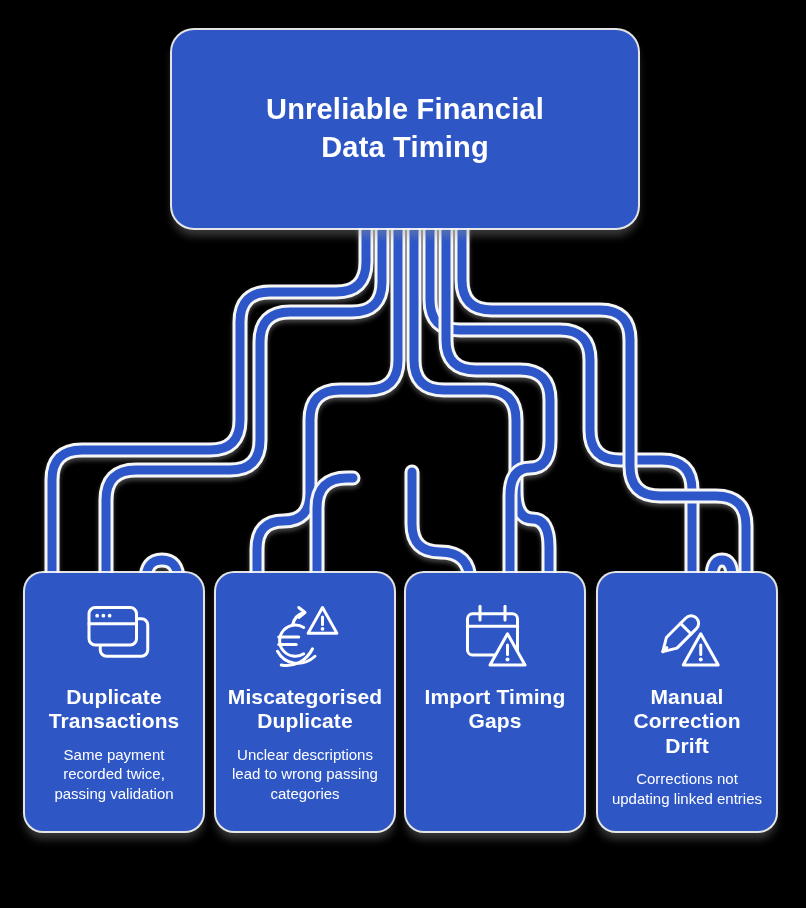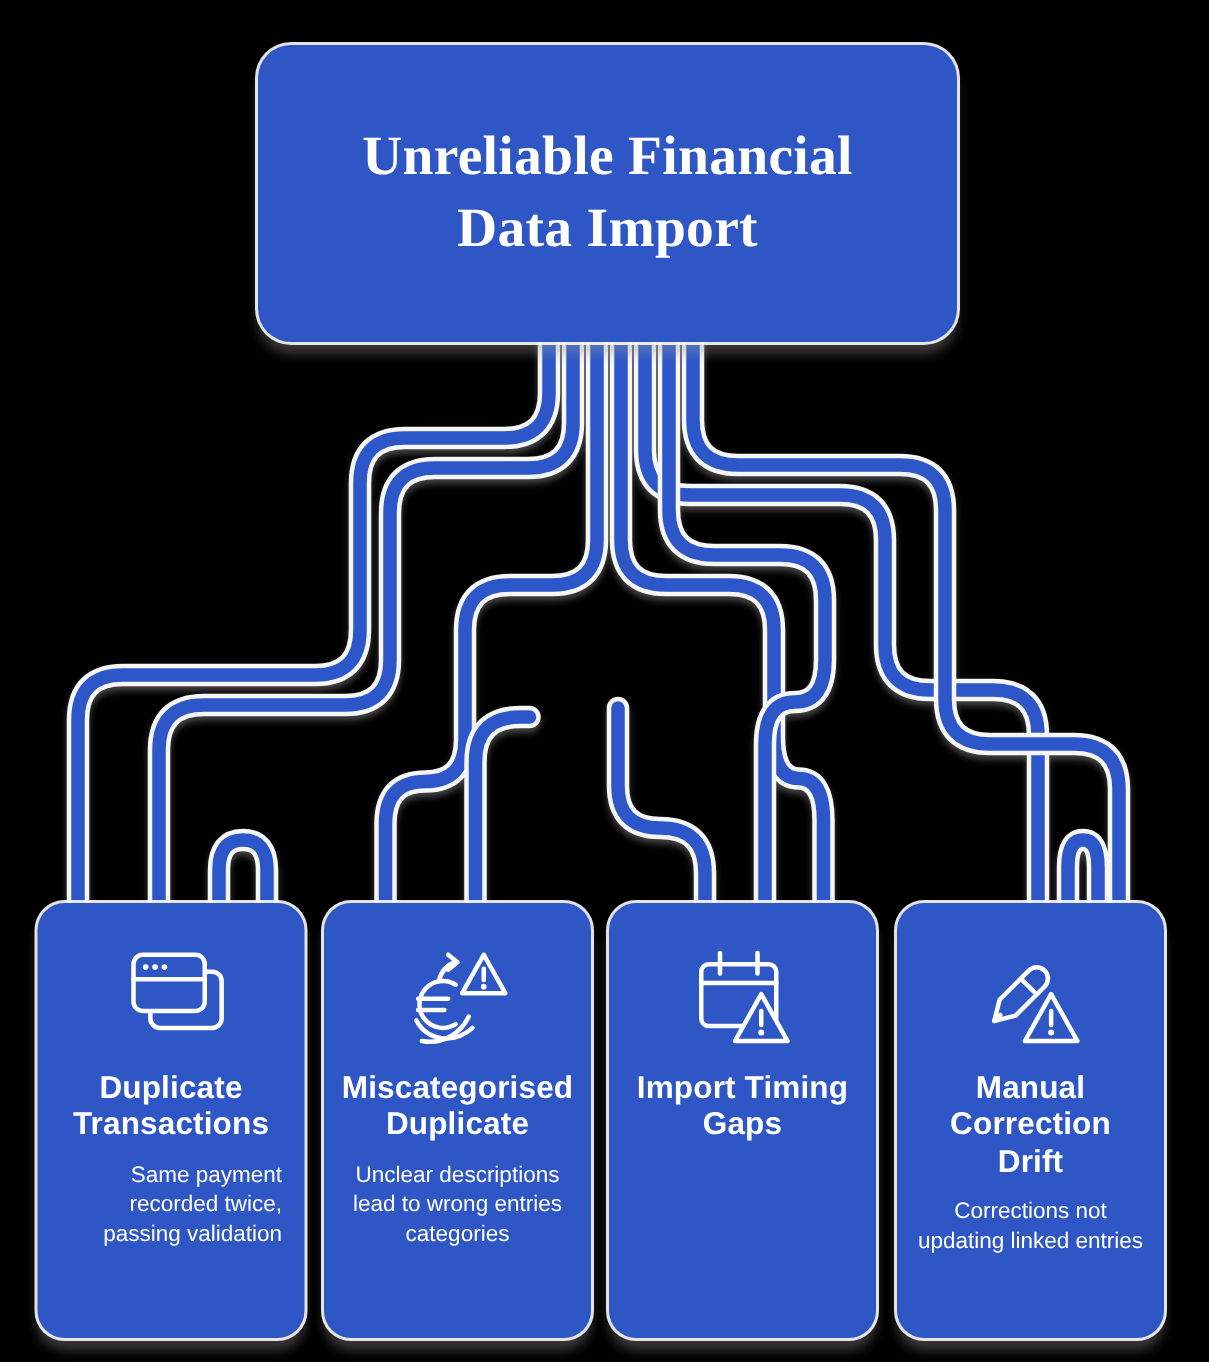--- a/index.html
+++ b/index.html
@@ -14,37 +14,37 @@
   .trace-b{fill:none;stroke:#2d57c8;stroke-width:9;stroke-linecap:round;}
   
   .node{
     position:absolute;background:#2e56c5;z-index:2;
     box-shadow:0 0 0 2px rgba(245,245,245,.92), 0 8px 8px rgba(150,150,150,.38);
   }
   .root{
     left:172px;top:30px;width:466px;height:198px;border-radius:22px;
     display:flex;align-items:center;justify-content:center;text-align:center;
   }
-  .root-title{font-size:37px;font-weight:bold;line-height:1.3;letter-spacing:.2px;font-family:Liberation Serif, serif;}
+  .root-title{font-size:29px;font-weight:bold;line-height:1.3;letter-spacing:.2px;}
   .root-title span{display:block;}
   .card{
-    top:602px;width:178px;height:290px;border-radius:18px;
+    top:573px;width:178px;height:258px;border-radius:18px;
     display:flex;flex-direction:column;align-items:center;text-align:center;
   }
   .card-1{left:25px;} .card-2{left:216px;} .card-3{left:406px;} .card-4{left:598px;}
   .card .icon{margin-top:22px;width:80px;height:80px;}
   .icon svg{width:80px;height:80px;display:block;}
   .icon path,.icon rect,.icon line,.icon circle,.icon polygon,.icon polyline{
     vector-effect:none;
   }
   .card-title{
     margin-top:10px;font-size:21px;font-weight:bold;line-height:1.16;letter-spacing:.1px;
   }
   .card-desc{margin-top:11px;font-size:15px;line-height:1.3;}
-  .card-1 .card-title{max-width:170px;} .card-1 .card-desc{max-width:148px;text-align:right;}
+  .card-1 .card-title{max-width:170px;} .card-1 .card-desc{max-width:148px;}
   .card-2 .card-title{max-width:170px;} .card-2 .card-desc{max-width:146px;}
   .card-3 .card-title{max-width:152px;} .card-3 .card-desc{max-width:134px;}
   .card-4 .card-title{max-width:128px;text-align:center;} .card-4 .card-desc{max-width:152px;}
   .ic{fill:none;stroke:#fff;stroke-width:2.4;stroke-linecap:round;stroke-linejoin:round;}
   .ic-fill{fill:#2e56c5;stroke:#fff;stroke-width:2.4;stroke-linecap:round;stroke-linejoin:round;}
   .ic-dot{fill:#fff;stroke:none;}
 </style>
 </head>
 <body>
 
@@ -94,21 +94,21 @@
     </g>
     <g>
       <path class="trace-w" d="M712,612 V578 Q712,560 722,560 Q732,560 732,578 V612"></path>
       <path class="trace-b" d="M712,612 V578 Q712,560 722,560 Q732,560 732,578 V612"></path>
     </g>
   </svg>
 
   <div class="node root">
     <div class="root-title">
       <span>Unreliable Financial</span>
-      <span>Data Import</span>
+      <span>Data Timing</span>
     </div>
   </div>
 
   <div class="node card card-1">
     <div class="icon">
       <svg viewBox="0 0 64 64">
         <rect class="ic" x="21" y="19" width="38" height="30" rx="5"></rect>
         <rect class="ic-fill" x="12" y="10" width="38" height="30" rx="5"></rect>
         <line class="ic" x1="12" y1="23" x2="50" y2="23"></line>
         <circle class="ic-dot" cx="18.5" cy="16.5" r="1.5"></circle>
@@ -129,21 +129,21 @@
         <path class="ic" d="M22,24 Q24,16 31,14"></path>
         <polyline class="ic" points="27,10 32,14 27,18"></polyline>
         <path class="ic" d="M10,45 C16,56 30,58 40,49"></path>
         <path class="ic" d="M38,43 C33,53 23,58 13,56"></path>
         <polygon class="ic-fill" points="46,10 57.5,30.5 34.5,30.5"></polygon>
         <line class="ic" x1="46" y1="17.5" x2="46" y2="23.5"></line>
         <circle class="ic-dot" cx="46" cy="27" r="1.5"></circle>
       </svg>
     </div>
     <div class="card-title">Miscategorised Duplicate</div>
-    <div class="card-desc">Unclear descriptions lead to wrong entries categories</div>
+    <div class="card-desc">Unclear descriptions lead to wrong passing categories</div>
   </div>
 
   <div class="node card card-3">
     <div class="icon">
       <svg viewBox="0 0 64 64">
         <rect class="ic" x="10" y="15" width="40" height="33" rx="4"></rect>
         <line class="ic" x1="20" y1="9" x2="20" y2="20"></line>
         <line class="ic" x1="40" y1="9" x2="40" y2="20"></line>
         <line class="ic" x1="10" y1="25" x2="50" y2="25"></line>
         <polygon class="ic-fill" points="42,31 56,56 28,56"></polygon>

